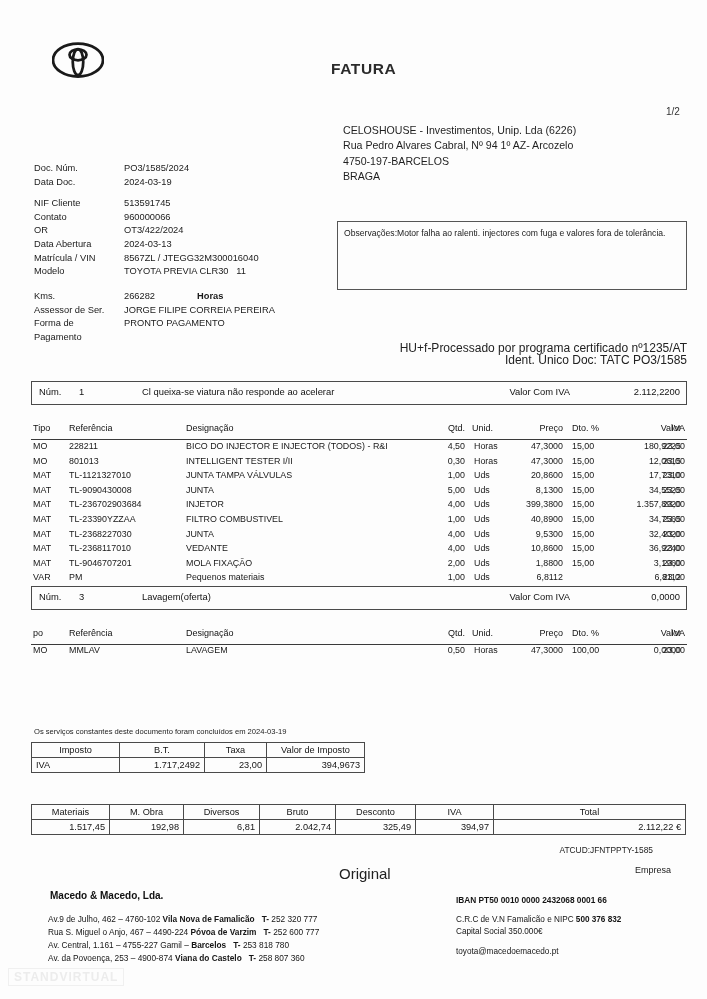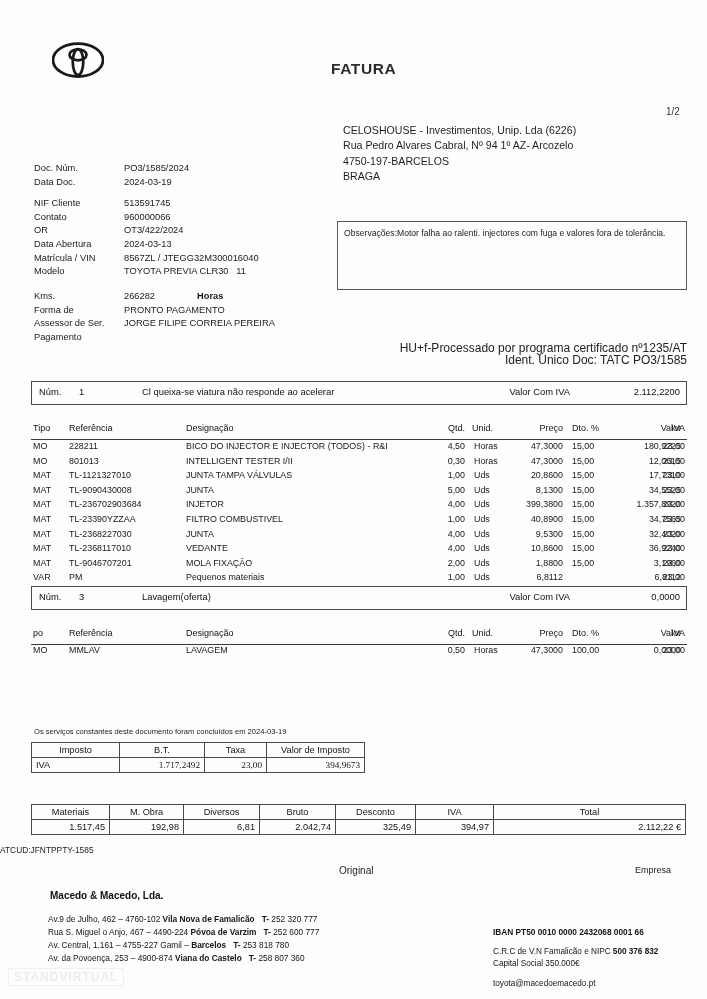--- a/index.html
+++ b/index.html
@@ -108,51 +108,51 @@
 
   
   table.grid { border-collapse: collapse; position: absolute; }
   table.grid td, table.grid th {
     border: 1px solid #4a4a4a;
     font-size: 9.2px; font-weight: normal;
     padding: 2px 4px; color: #141414;
   }
   table.grid th { text-align: center; }
   #tax-table { left: 31px; top: 742px; }
-  #tax-table td.num { text-align: right; font-family: Liberation Serif, serif; }
+  #tax-table td.num { text-align: right; }
   #tax-table td.lbl { text-align: left; }
 
   #totals-table { left: 31px; top: 804px; }
   #totals-table th { text-align: center; }
   #totals-table td { text-align: right; }
 
   .atcud {
     position: absolute; left: 0; top: 845px; width: 653px;
-    text-align: left; font-size: 8.4px; color: #222;
-  }
-
-  
-  .orig { position: absolute; left: 339px; top: 865px; font-size: 10px; color: #222; }
+    text-align: right; font-size: 8.4px; color: #222; padding-left: 47px;
+  }
+
+  
+  .orig { position: absolute; left: 339px; top: 865px; font-size: 15px; color: #222; }
   .empresa { position: absolute; right: 36px; top: 865px; font-size: 9px; color: #222; }
 
   .fcompany {
     position: absolute; left: 50px; top: 890px;
     font-size: 10px; font-weight: bold; color: #111;
   }
   .faddr {
     position: absolute; left: 48px; top: 913px;
     font-size: 8.3px; line-height: 13.1px; color: #151515;
   }
   .faddr .ln { white-space: nowrap; }
   .faddr b { font-weight: bold; }
   .faddr .tel { display: inline-block; margin-left: 7px; }
 
   .fbank {
-    position: absolute; left: 493px; top: 894px;
-    font-size: 8.2px; line-height: 12.6px; color: #151515; margin-top: 32px;
+    position: absolute; left: 456px; top: 894px;
+    font-size: 8.2px; line-height: 12.6px; color: #151515;
   }
   .fbank .iban { font-weight: bold; font-size: 8.3px; }
   .fbank .sp { height: 7px; }
 
   .watermark {
     position: absolute; left: 8px; top: 968px;
     font-size: 12px; letter-spacing: 1px;
     color: #ececec; font-weight: bold;
     border: 1px solid #f0f0f0; padding: 1px 5px;
   }
@@ -216,26 +216,26 @@
     </div>
   </div>
 
   <div class="details2">
     <div class="drow">
       <span class="dlabel">Kms.</span>
       <span class="dval">266282</span>
       <span class="hrs">Horas</span>
     </div>
     <div class="drow">
+      <span class="dlabel">Assessor de Ser.</span>
+      <span class="dval">JORGE FILIPE CORREIA PEREIRA</span>
+    </div>
+    <div class="drow">
       <span class="dlabel">Forma de</span>
       <span class="dval">PRONTO PAGAMENTO</span>
-    </div>
-    <div class="drow">
-      <span class="dlabel">Assessor de Ser.</span>
-      <span class="dval">JORGE FILIPE CORREIA PEREIRA</span>
     </div>
     <div class="drow">
       <span class="dlabel">Pagamento</span>
     </div>
   </div>
 
   <div class="obs">Observações:Motor falha ao ralenti. injectores com fuga e valores fora de tolerância.</div>
 
   <div class="cert">
     <div>HU+f-Processado por programa certificado nº1235/AT</div>

